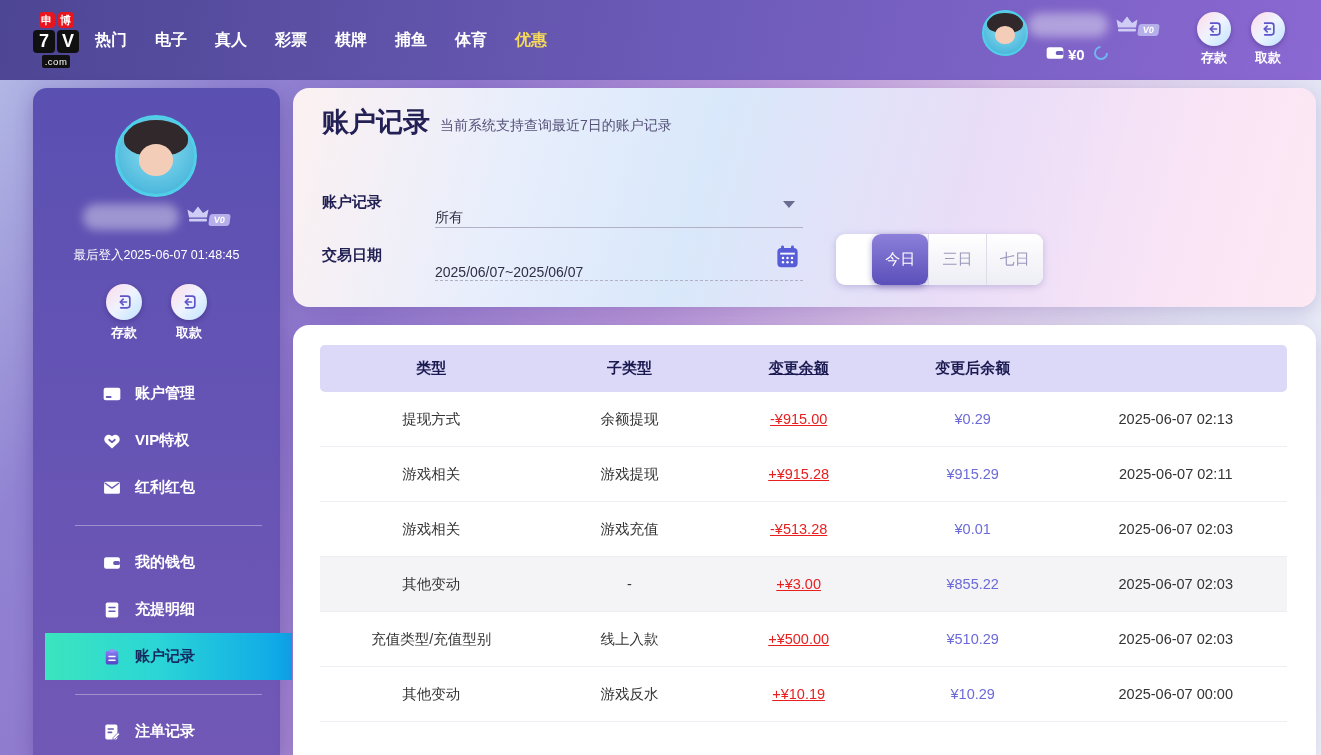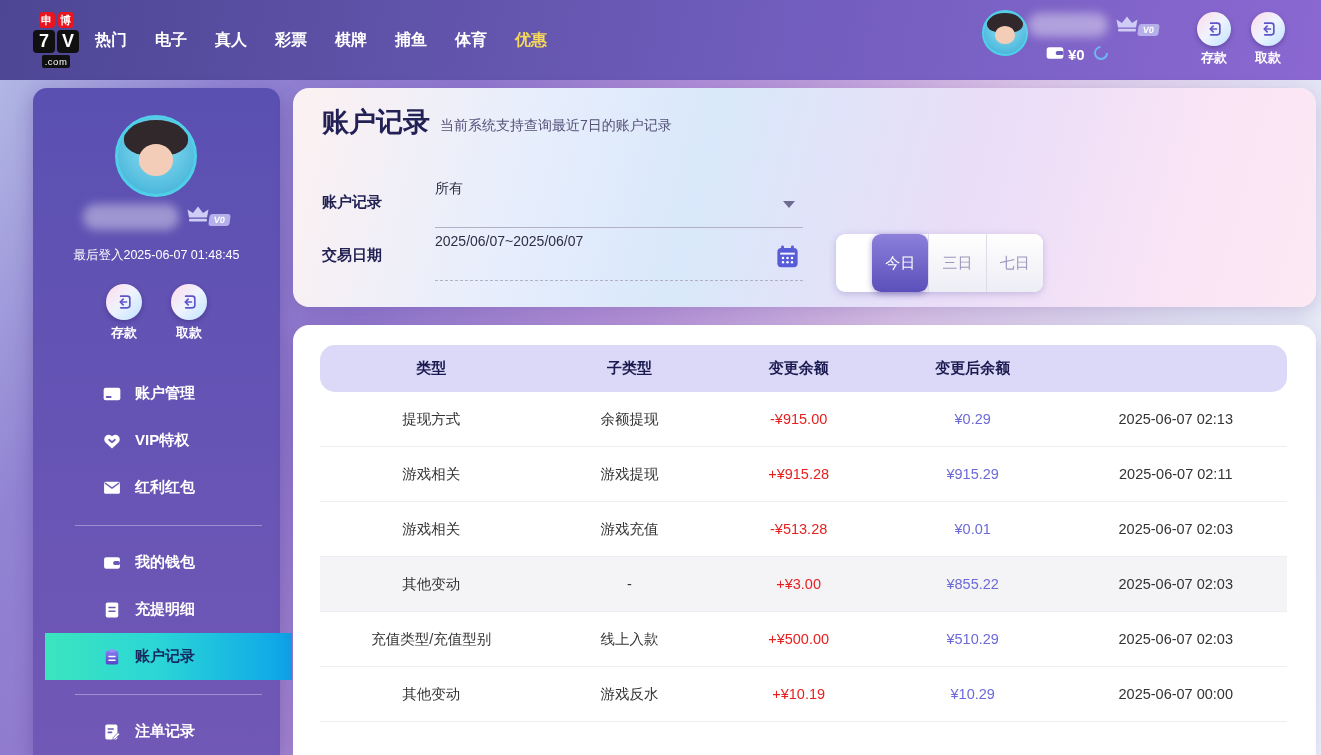--- a/index.html
+++ b/index.html
@@ -71,46 +71,46 @@
 
   
   .main1 { position:absolute; left:293px; top:88px; width:1023px; height:219px; border-radius:16px;
     background:linear-gradient(105deg,#fcf1f1 0%,#e8eefc 22%,#d9e8fa 40%,#e9ddf8 65%,#f9e4f6 85%,#fce9f3 100%);
     box-shadow:0 6px 18px rgba(90,70,150,.22); }
   .m1-title-row { position:absolute; left:29px; top:16px; display:flex; align-items:flex-end; }
   .m1-title { font-size:27px; font-weight:bold; color:#232056; }
   .m1-sub { font-size:14px; color:#555178; margin-left:10px; margin-bottom:5px; }
   .f-label { position:absolute; left:29px; font-size:15px; font-weight:600; color:#201f52; }
   .f-label1 { top:105px; } .f-label2 { top:158px; }
-  .f-control { position:absolute; left:142px; width:368px; height:48px; display:flex; align-items:flex-start; cursor:pointer; }
+  .f-control { position:absolute; left:142px; width:368px; height:48px; display:flex; align-items:flex-end; cursor:pointer; }
   .f-select { top:92px; border-bottom:1px solid #b3b1c6; }
   .f-date { top:145px; border-bottom:1px dashed #b3b1c6; }
   .f-value { font-size:14px; color:#2f2e45; }
   .caret { position:absolute; right:8px; top:21px; width:0; height:0; border-left:6px solid transparent;
     border-right:6px solid transparent; border-top:7px solid #6d6b90; }
   .cal-icon { position:absolute; right:2px; top:10px; width:27px; height:27px; }
-  .f-quick { position:absolute; left:543px; top:146px; width:207px; height:58px; display:flex; background:#fff;
+  .f-quick { position:absolute; left:543px; top:146px; width:207px; height:51px; display:flex; background:#fff;
     border-radius:9px; box-shadow:0 2px 7px rgba(100,90,160,.3);padding-left:36px; }
   .f-quick button { flex:1; border:none; background:linear-gradient(180deg,#ffffff,#ededf5); color:#9b98bc;
     font-size:15px; cursor:pointer; font-family:inherit; border-left:1px solid #dddce8; }
   .f-quick button:first-child { border-left:none; border-radius:9px 0 0 9px; }
   .f-quick button:last-child { border-radius:0 9px 9px 0; }
   .f-quick button.active { background:linear-gradient(180deg,#8c80da,#5b4fba); color:#fff; border-radius:9px;
     box-shadow:0 2px 6px rgba(60,40,140,.4); }
 
   
   .main2 { position:absolute; left:293px; top:325px; width:1023px; height:430px; background:#fff;
     border-radius:16px 16px 0 0; box-shadow:0 6px 18px rgba(90,70,150,.22); }
   .table { position:absolute; left:27px; top:20px; width:967px; }
-  .t-head { display:flex; height:47px; background:#dcd9f8; border-radius:15px; align-items:center;
+  .t-head { display:flex; height:47px; background:#dcd9f8; border-radius:5px; align-items:center;
     font-weight:bold; font-size:15px; color:#1b1a50; }
   .t-row { display:flex; height:55px; align-items:center; border-bottom:1px solid #ededf3; font-size:14.5px; color:#333; }
   .t-row.shaded { background:#f4f4f7; }
   .c { text-align:center; }
-  .c1 { width:23%; } .c2 { width:18%; } .c3 { width:17%; } .c4 { width:19%; } .c5 { width:23%; }
+  .c1 { width:23%; } .c2 { width:18%; } .c3 { width:17%;text-decoration:underline; } .c4 { width:19%; } .c5 { width:23%; }
   .amount { color:#e71f1f; }
   .balance { color:#6b6ad8;text-align:center; }
 </style>
 </head>
 <body>
 
 <div class="stage">
 
   <div class="navbar">
     <div class="logo">

